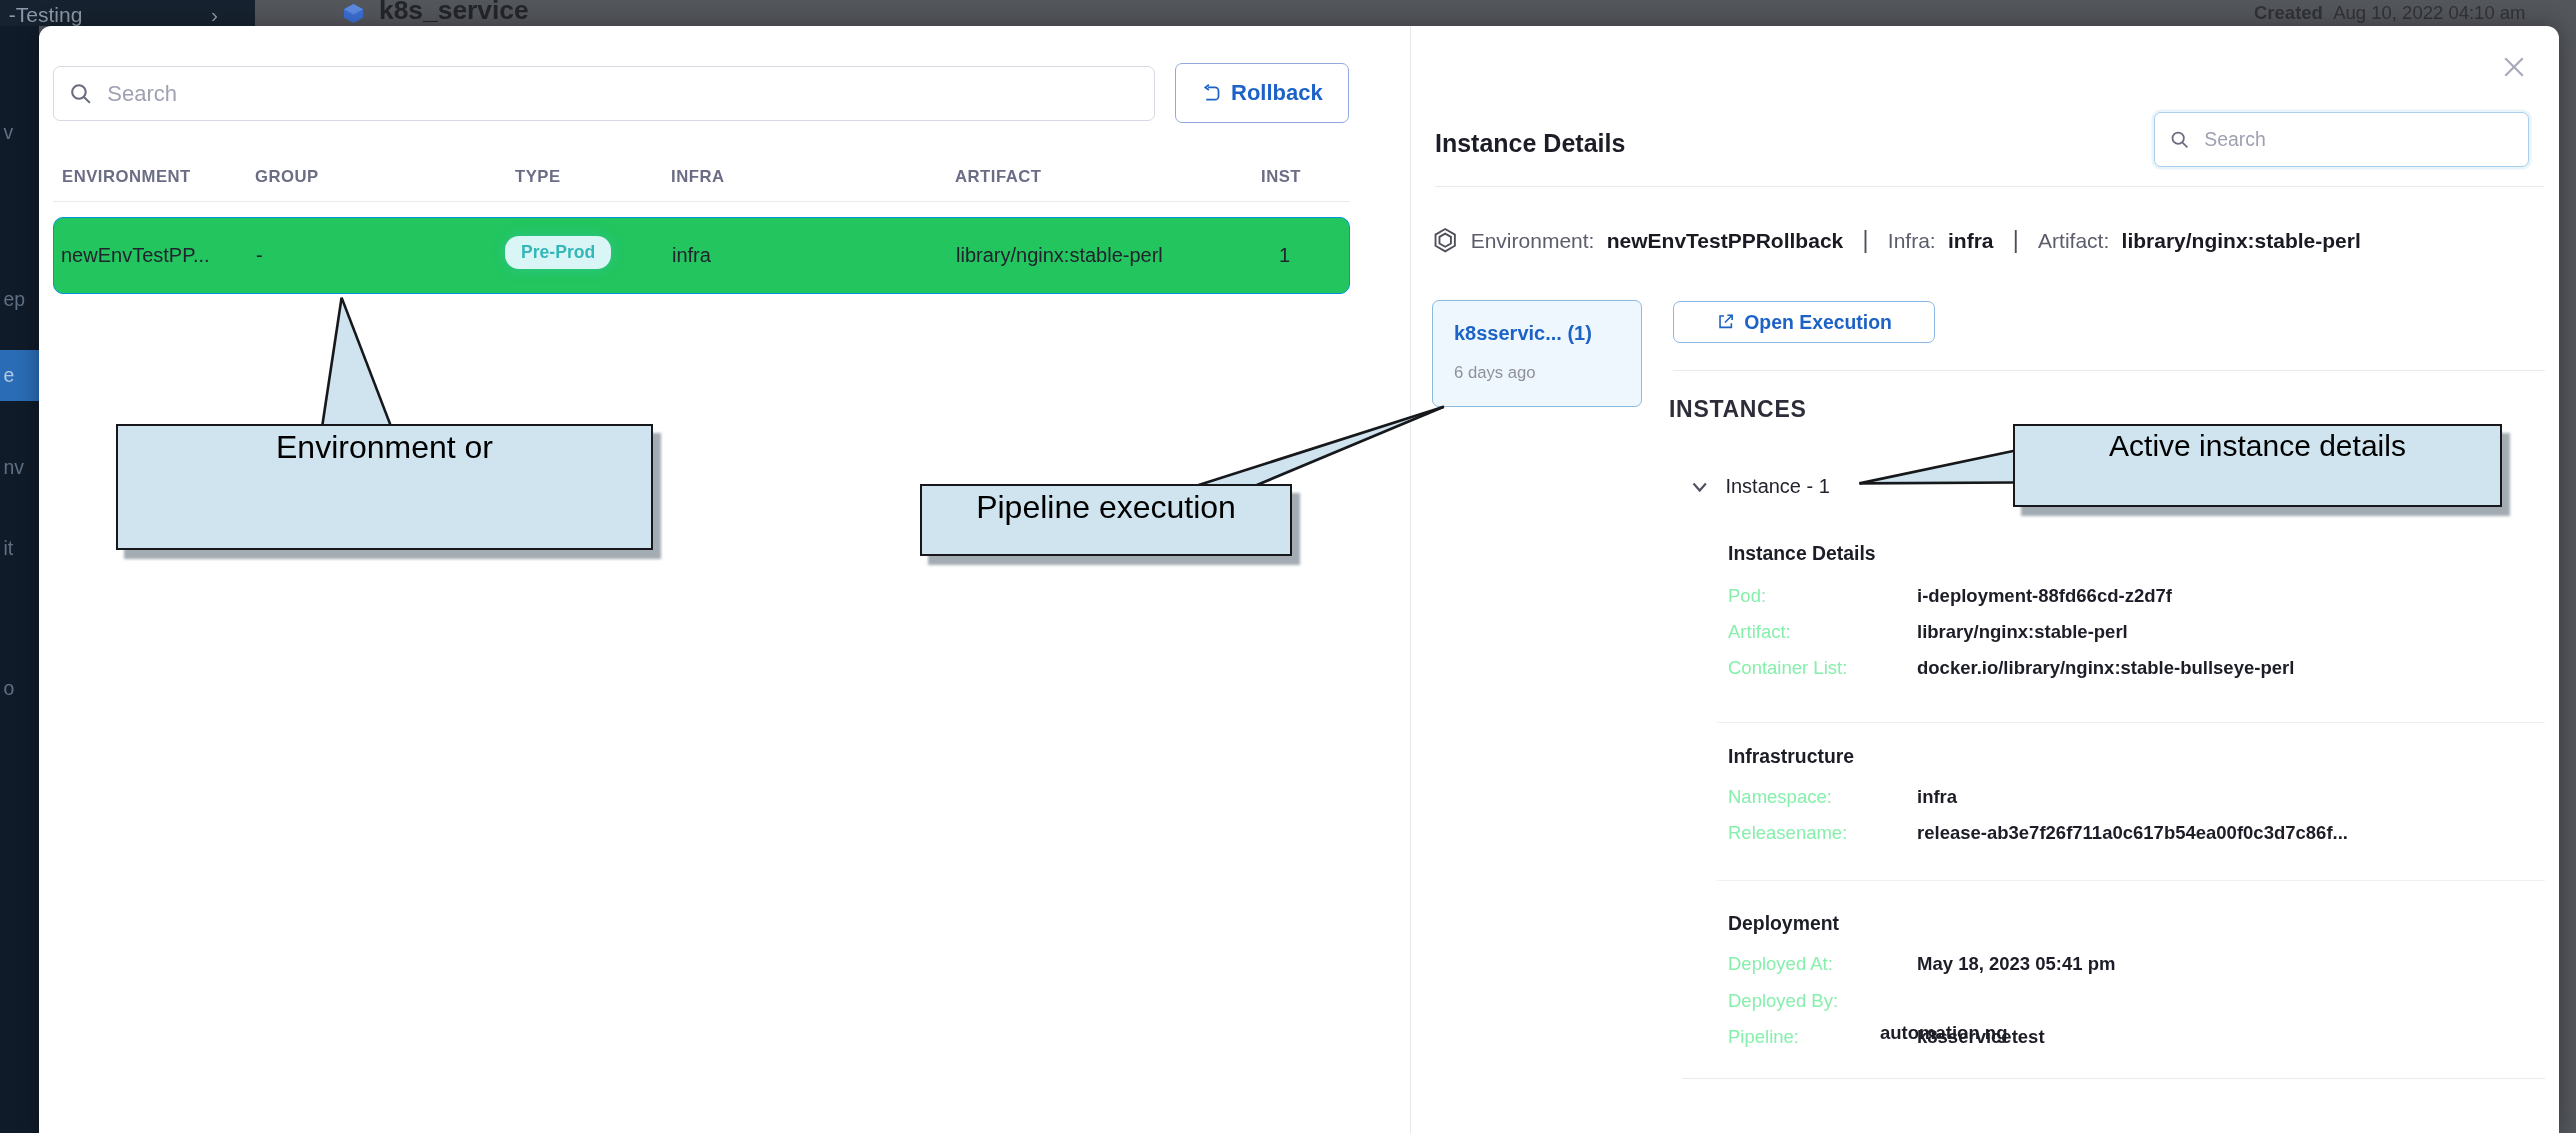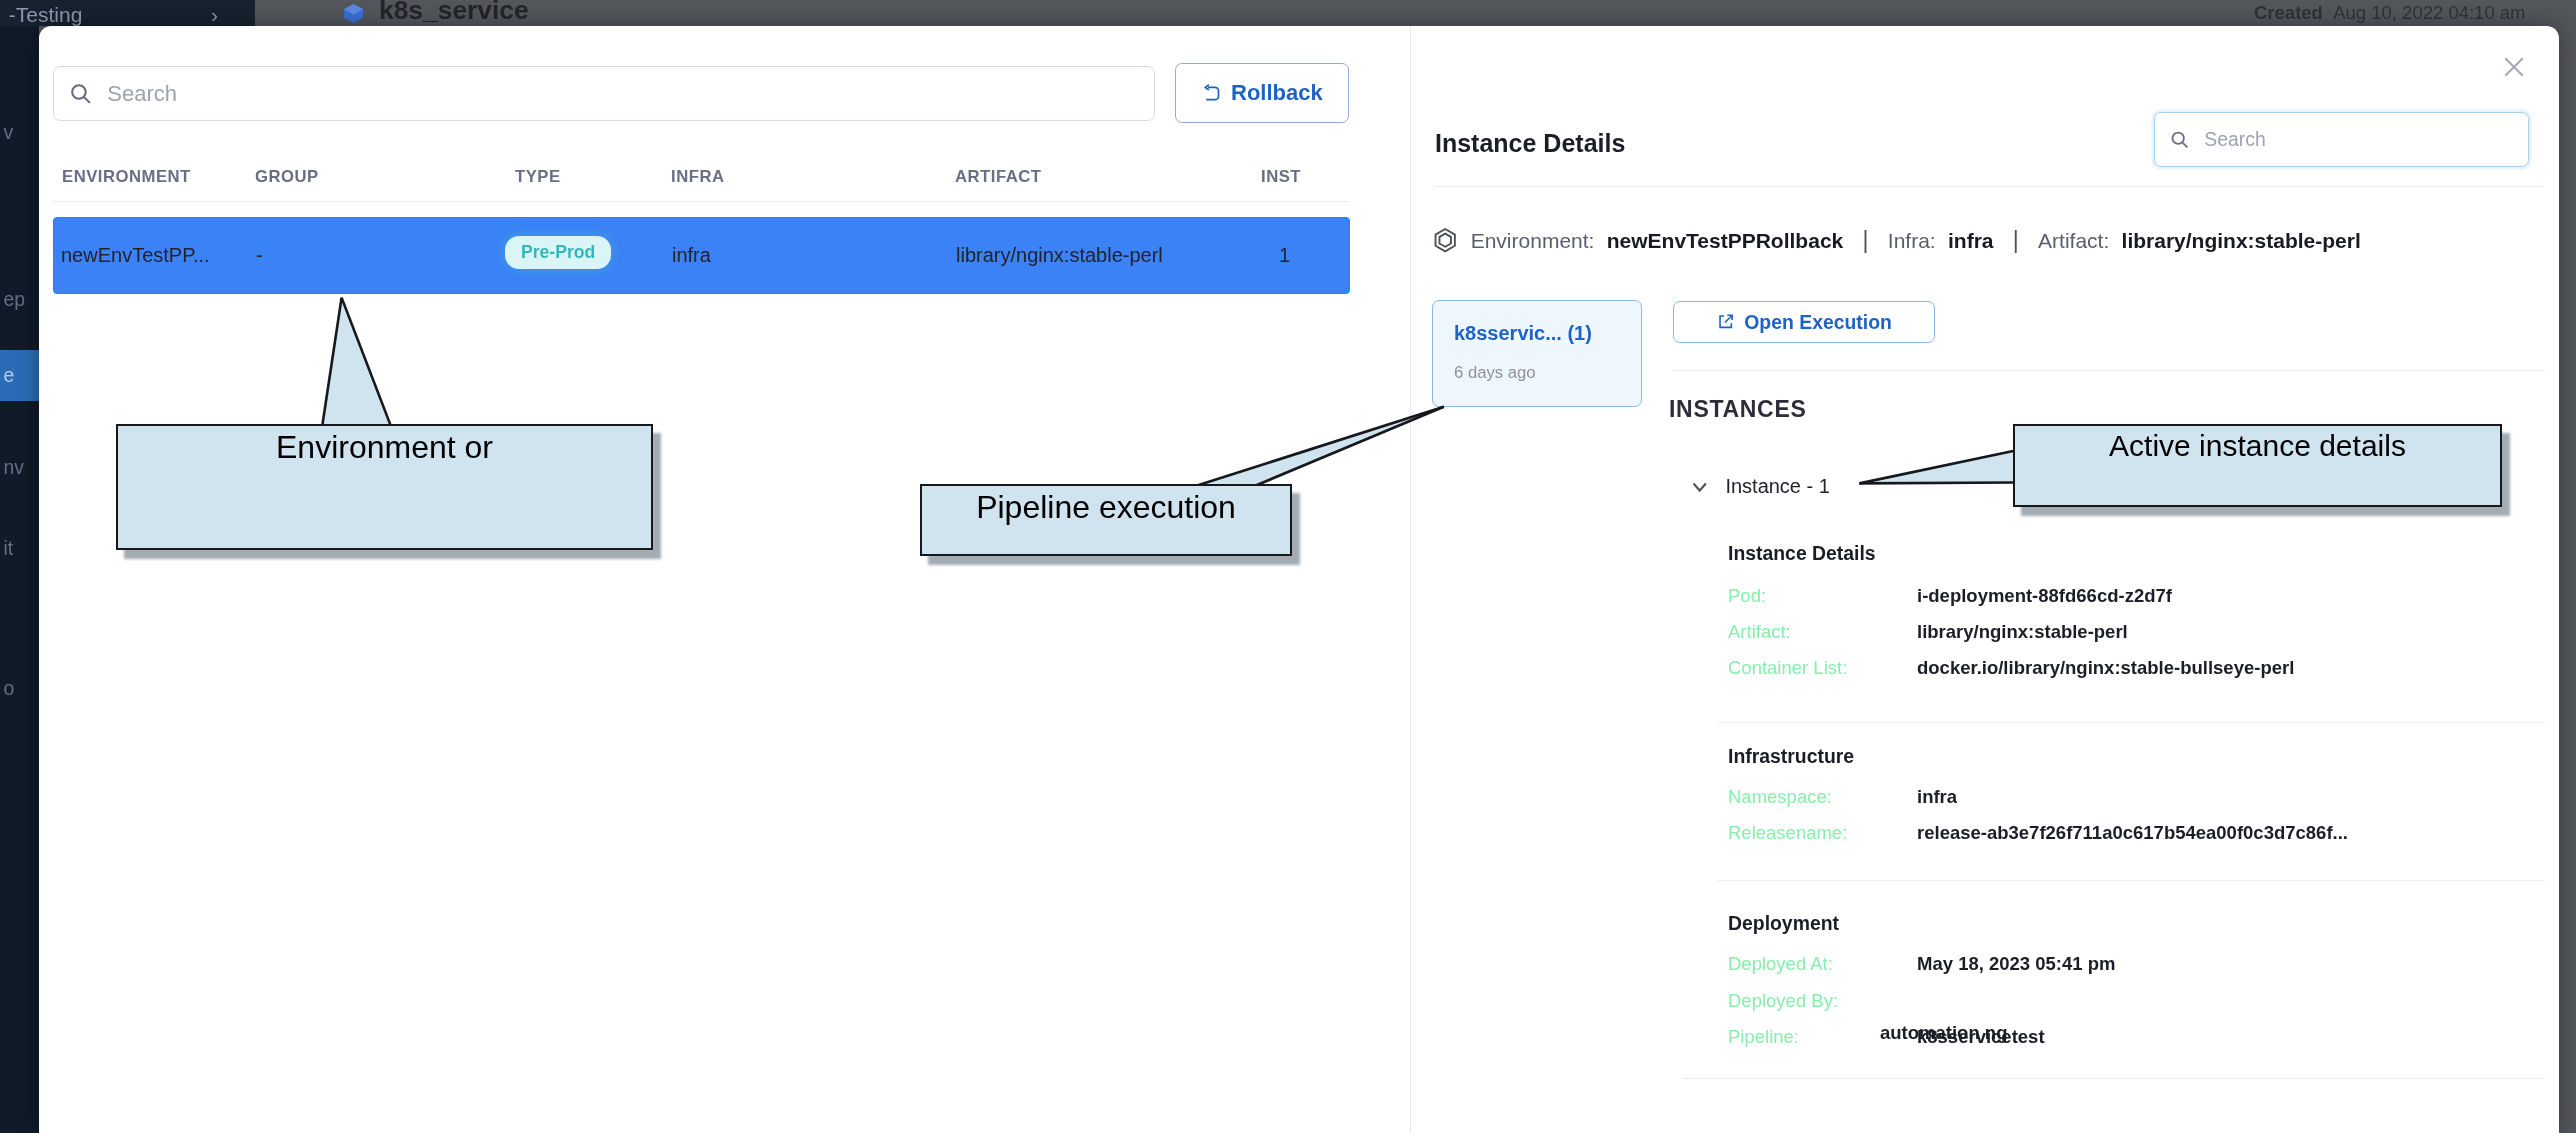--- a/index.html
+++ b/index.html
@@ -30,21 +30,21 @@
   .search-box{display:flex;align-items:center;gap:12.3px;background:#fff;
               border:0.9px solid #d8d9e3;border-radius:7px;box-sizing:border-box;padding:0 14px;}
   .search-box input{border:none;outline:none;flex:1;font-size:22px;color:#a21caf;
                     font-family:"Liberation Sans",sans-serif;background:transparent;}
   .search-box input::placeholder{color:#9fa0b2;}
   .btn{display:flex;align-items:center;justify-content:center;gap:8.8px;background:#fff;
        border-radius:7px;box-sizing:border-box;cursor:pointer;}
   .rollback{border:1.8px solid #92a9dd;color:#1d63c7;font-size:22px;font-weight:bold;}
   .col-head{font-size:16.7px;font-weight:bold;color:#6b6d85;letter-spacing:0.5px;}
   .hdivider{background:#e9e9f0;height:0.9px;}
-  .sel-row{background:#3b82f6;border:1.8px solid #0092e4;border-radius:4px;box-sizing:border-box;text-align:right;}
+  .sel-row{background:#22c55e;border:1.8px solid #0092e4;border-radius:10px;box-sizing:border-box;text-align:right;}
   .cell{font-size:20px;color:#22232d;white-space:nowrap;}
   .badge{background:#d9f5f5;color:#35b7ba;font-size:17.6px;font-weight:bold;border-radius:14px;
          padding:6.2px 16px;box-shadow:0 0 12.3px rgba(63,198,201,.45);}
 
   
   .panel-title{font-size:25px;font-weight:bold;color:#1c1d26;}
   .search-sm{border:1.8px solid #a9cfec;box-shadow:0 0 0 2.6px rgba(169,207,236,.25);}
   .search-sm input{font-size:19.4px;}
   .close-x{cursor:pointer;}
   .env-row{display:flex;align-items:center;gap:12.3px;font-size:21px;color:#5b5d6b;white-space:nowrap;}

